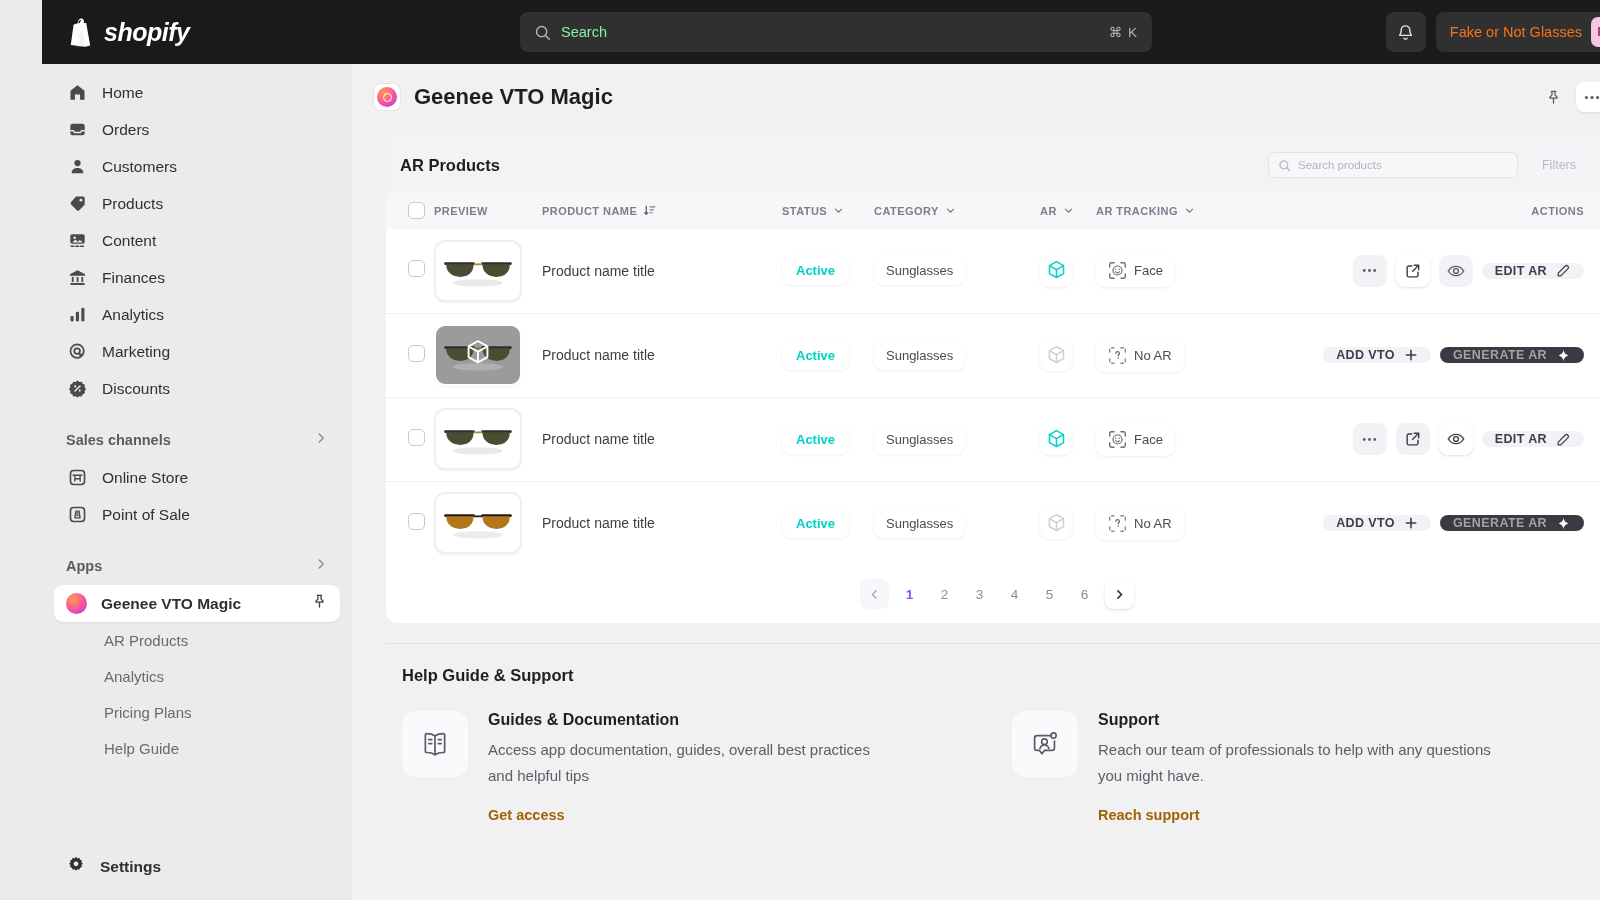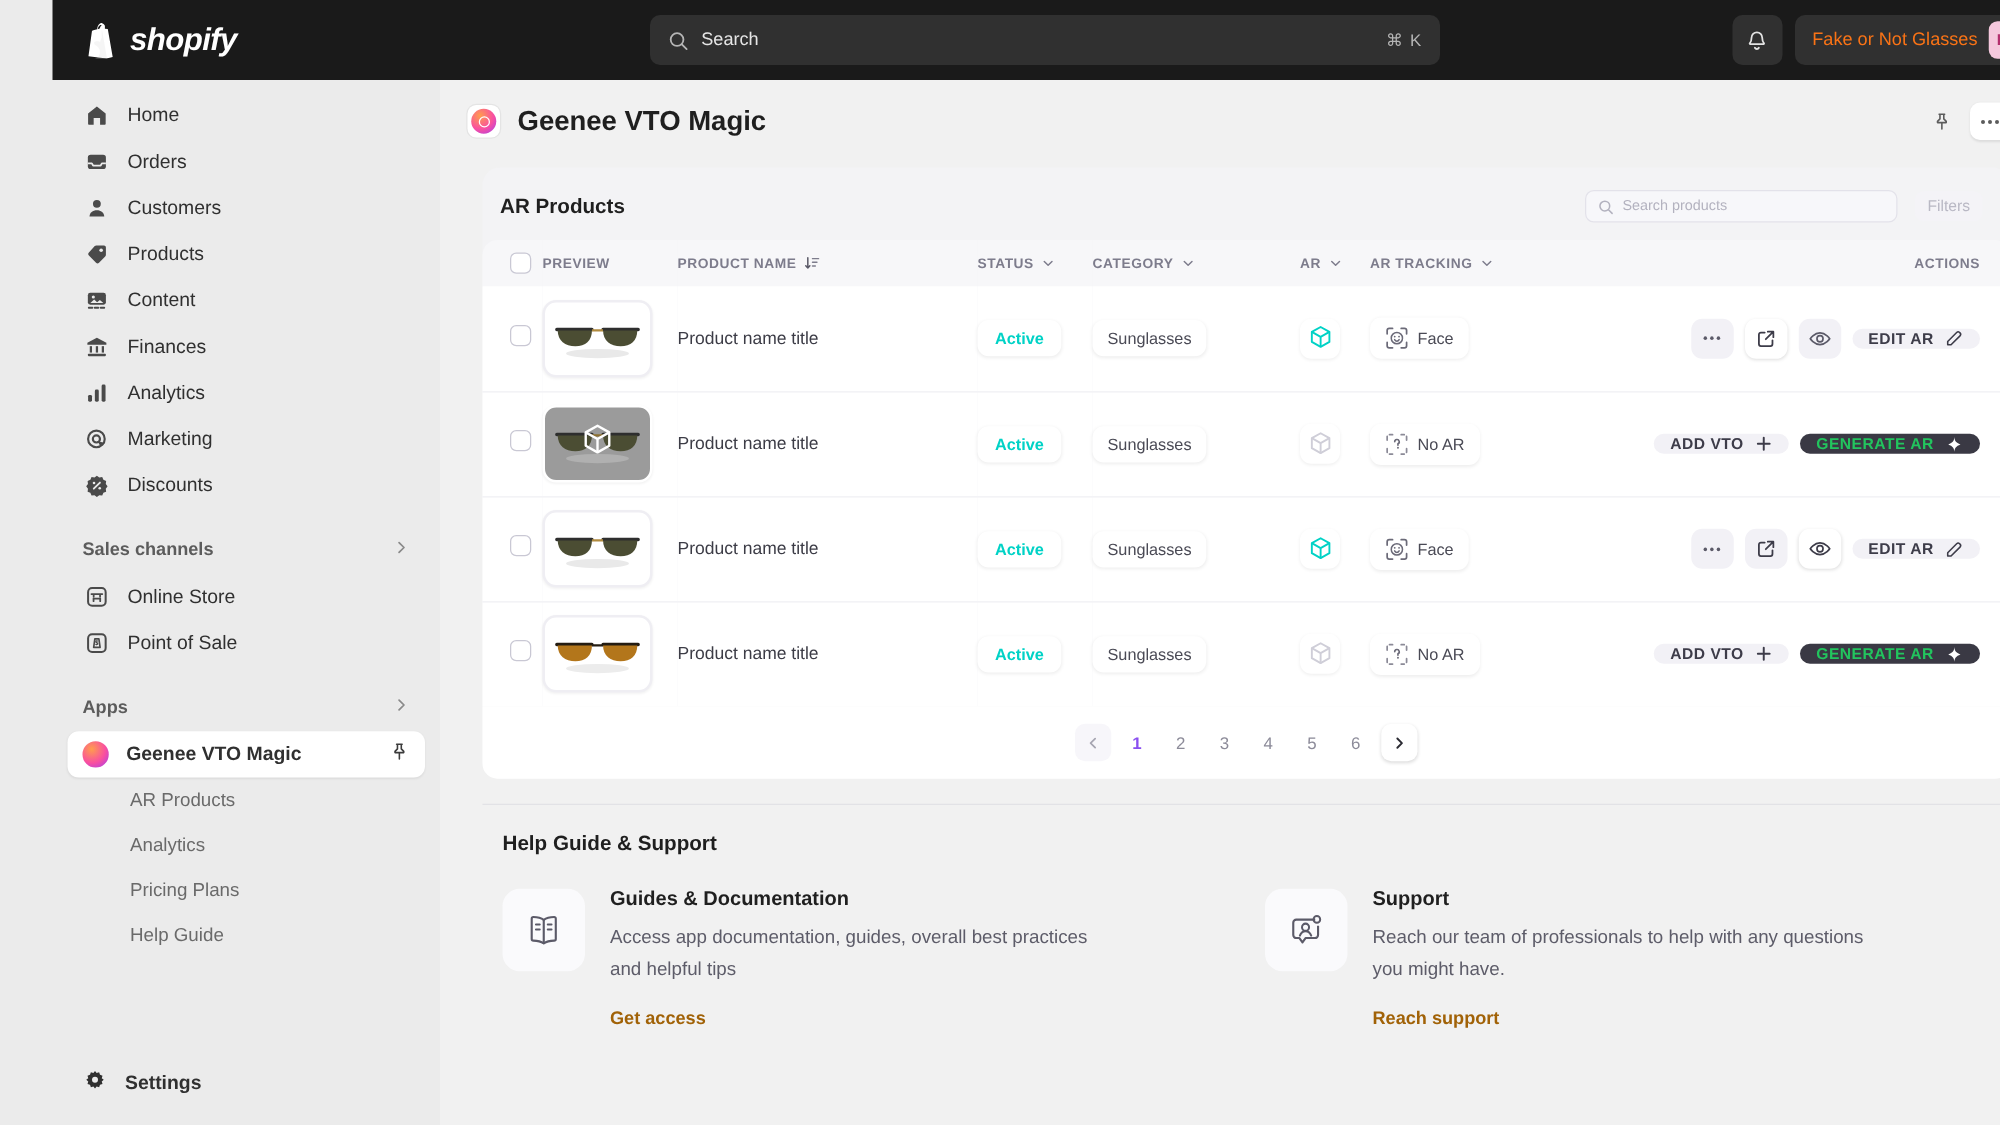--- a/index.html
+++ b/index.html
@@ -17,21 +17,21 @@
     display: flex; align-items: center; position: relative;
   }
   .logo-wrap { display: flex; align-items: center; gap: 10px; padding-left: 24px; width: 310px; }
   .logo-bag { width: 28px; height: 30px; }
   .logo-text { color: #fff; font-size: 25px; font-style: italic; font-weight: bold; letter-spacing: -0.5px; }
   .topsearch {
     position: absolute; left: 478px; width: 632px; height: 40px;
     background: #303030; border-radius: 8px;
     display: flex; align-items: center; padding: 0 14px; gap: 10px;
   }
-  .topsearch .ph { color: #e5e5e5; font-size: 14.5px; flex: 1; }
+  .topsearch .ph { color: #86efac; font-size: 14.5px; flex: 1; }
   .topsearch .kbd { color: #b5b5b5; font-size: 13.5px; letter-spacing: 1px; }
   .topright { position: absolute; right: 16px; display: flex; align-items: center; gap: 10px; }
   .bell-btn { width: 40px; height: 40px; background: #303030; border-radius: 8px;
               display: flex; align-items: center; justify-content: center; }
   .userchip { height: 40px; background: #303030; border-radius: 8px; display: flex;
               align-items: center; gap: 9px; padding: 0 5px 0 14px; }
   .userchip .nm { color: #f97316; font-size: 14.5px; }
   .avatar { width: 30px; height: 30px; border-radius: 7px; background: #f5c8dd;
             display: flex; align-items: center; justify-content: center;
             color: #b3306e; font-size: 12.5px; font-weight: bold; }
@@ -121,21 +121,21 @@
   .arbox { width: 32px; height: 32px; background: #fff; border-radius: 9px;
            display: inline-flex; align-items: center; justify-content: center;
            box-shadow: 0 1px 3px rgba(0,0,0,.07); }
   .actions { display: flex; align-items: center; justify-content: flex-end; gap: 9px; }
   .ibtn { width: 34px; height: 32px; border-radius: 9px; background: #f2f1f6;
           display: flex; align-items: center; justify-content: center; color: #5b5a68; }
   .ibtn.raised { background: #fff; box-shadow: 0 1px 3px rgba(0,0,0,.13); }
   .tbtn { height: 16px; border-radius: 9px; background: #f2f1f6; display: flex;
           align-items: center; gap: 9px; padding: 0 13px; font-size: 12.5px;
           font-weight: bold; letter-spacing: .4px; color: #3d3c49; }
-  .tbtn.dark { background: #3a3944; color: #22c55e; }
+  .tbtn.dark { background: #3a3944; color: #a3a3a3; }
 
   .pager { background: #fff; border-bottom-left-radius: 12px; border-bottom-right-radius: 12px;
            height: 58px; display: flex; align-items: center; justify-content: center; gap: 6px; }
   .pg { min-width: 29px; height: 30px; border-radius: 8px; display: flex; align-items: center;
         justify-content: center; font-size: 13.5px; color: #8c8b99; }
   .pg.cur { color: #8a4ff0; font-weight: bold; }
   .pg.nav { background: #f7f6fa; color: #9a99a6; }
   .pg.nav.strong { background: #fff; color: #2b2b33; box-shadow: 0 1px 3px rgba(0,0,0,.14); }
 
   

